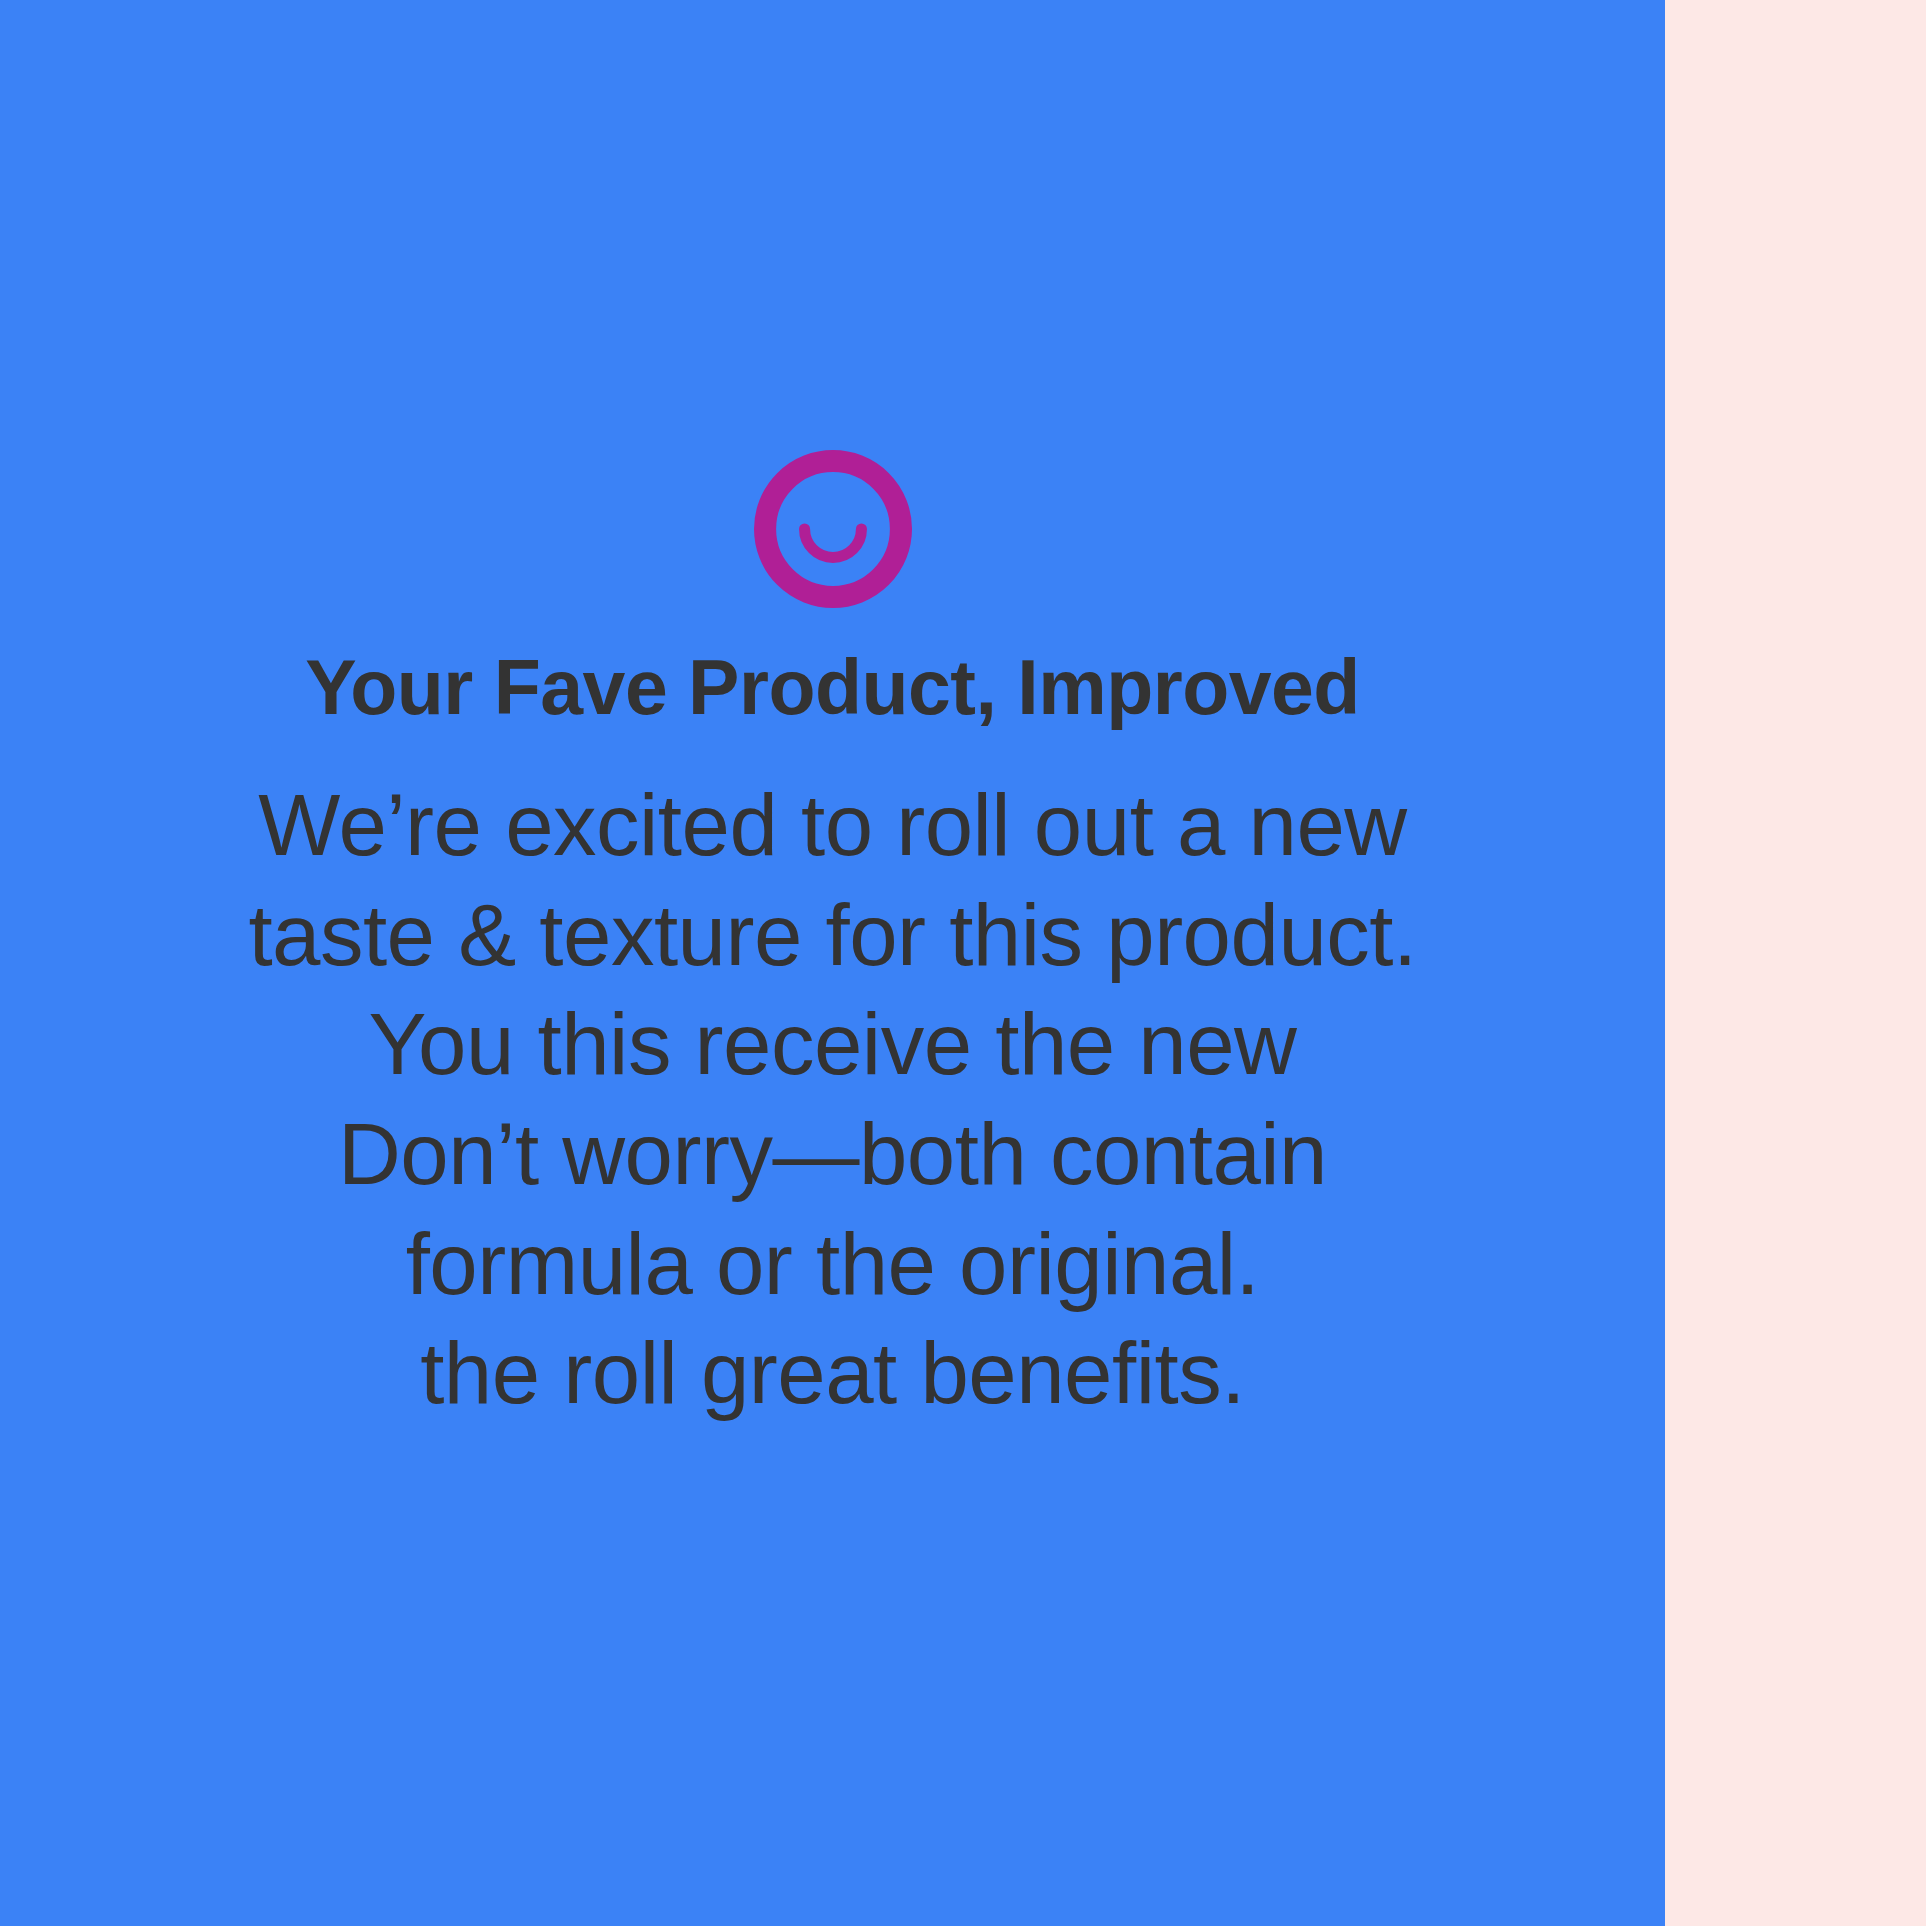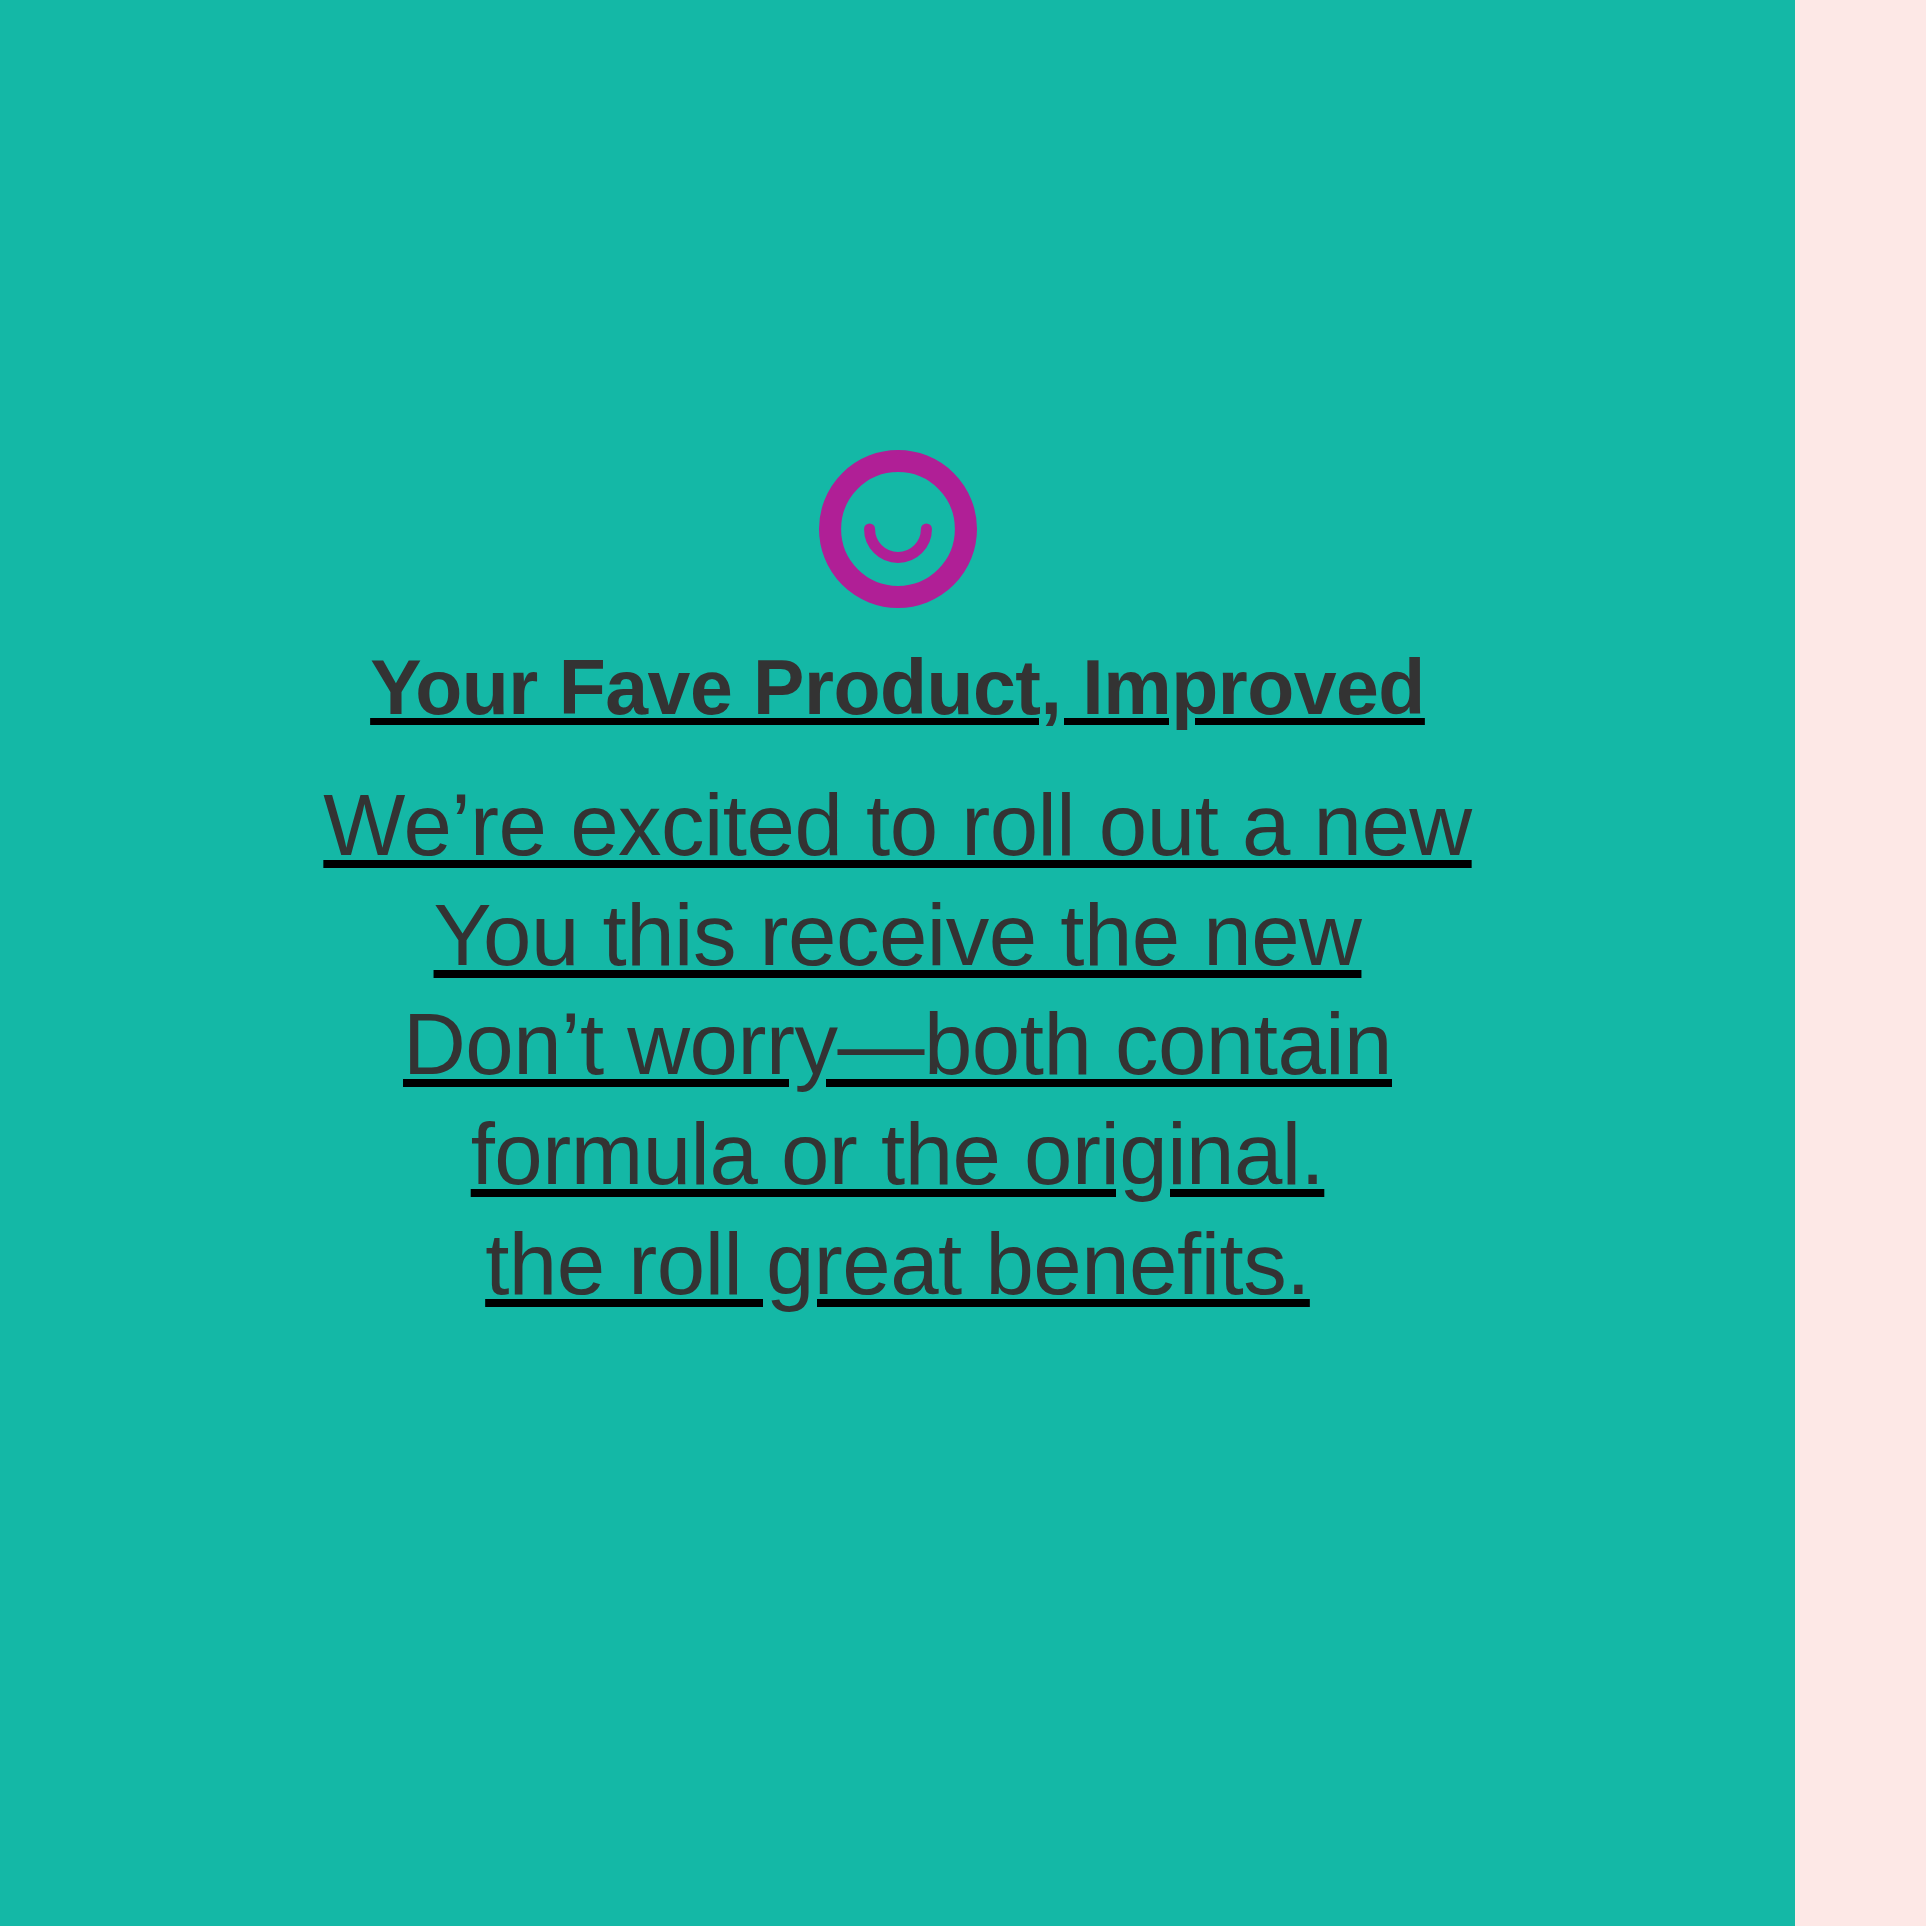--- a/index.html
+++ b/index.html
@@ -7,29 +7,28 @@
     padding: 0;
   }
   body {
     width: 1927px;
     height: 1927px;
     background: #FDE8E6;
     font-family: "Liberation Sans", sans-serif;
     overflow: hidden;
   }
   .card {
-    width: 1795px;
+    width: 1665px;
     height: 1927px;
-    background: #14b8a6;
+    background: #3b82f6;
     display: flex;
     flex-direction: column;
     align-items: center;
     box-sizing: border-box;
     padding-top: 450px;
-    text-decoration: underline;
   }
   .brand-logo {
     width: 158px;
     height: 158px;
     display: block;
     margin-bottom: 36px;
   }
   .headline {
     margin: 0;
     font-family: "Liberation Sans", sans-serif;
@@ -64,20 +63,21 @@
 
   <svg class="brand-logo" viewBox="0 0 100 100" aria-hidden="true">
     <circle cx="50" cy="50" r="43" fill="none" stroke="#B01F96" stroke-width="14"></circle>
     <path d="M 32 50 A 18 18 0 0 0 68 50" fill="none" stroke="#B01F96" stroke-width="7" stroke-linecap="round"></path>
   </svg>
 
   <h1 class="headline">Your Fave Product, Improved</h1>
 
   <p class="body-copy">
     <span class="body-line">We’re excited to roll out a new</span>
+    <span class="body-line">taste &amp; texture for this product.</span>
     <span class="body-line">You this receive the new</span>
     <span class="body-line">Don’t worry—both contain</span>
     <span class="body-line">formula or the original.</span>
     <span class="body-line">the roll great benefits.</span>
   </p>
 
 </div>
 
 
 </body></html>

